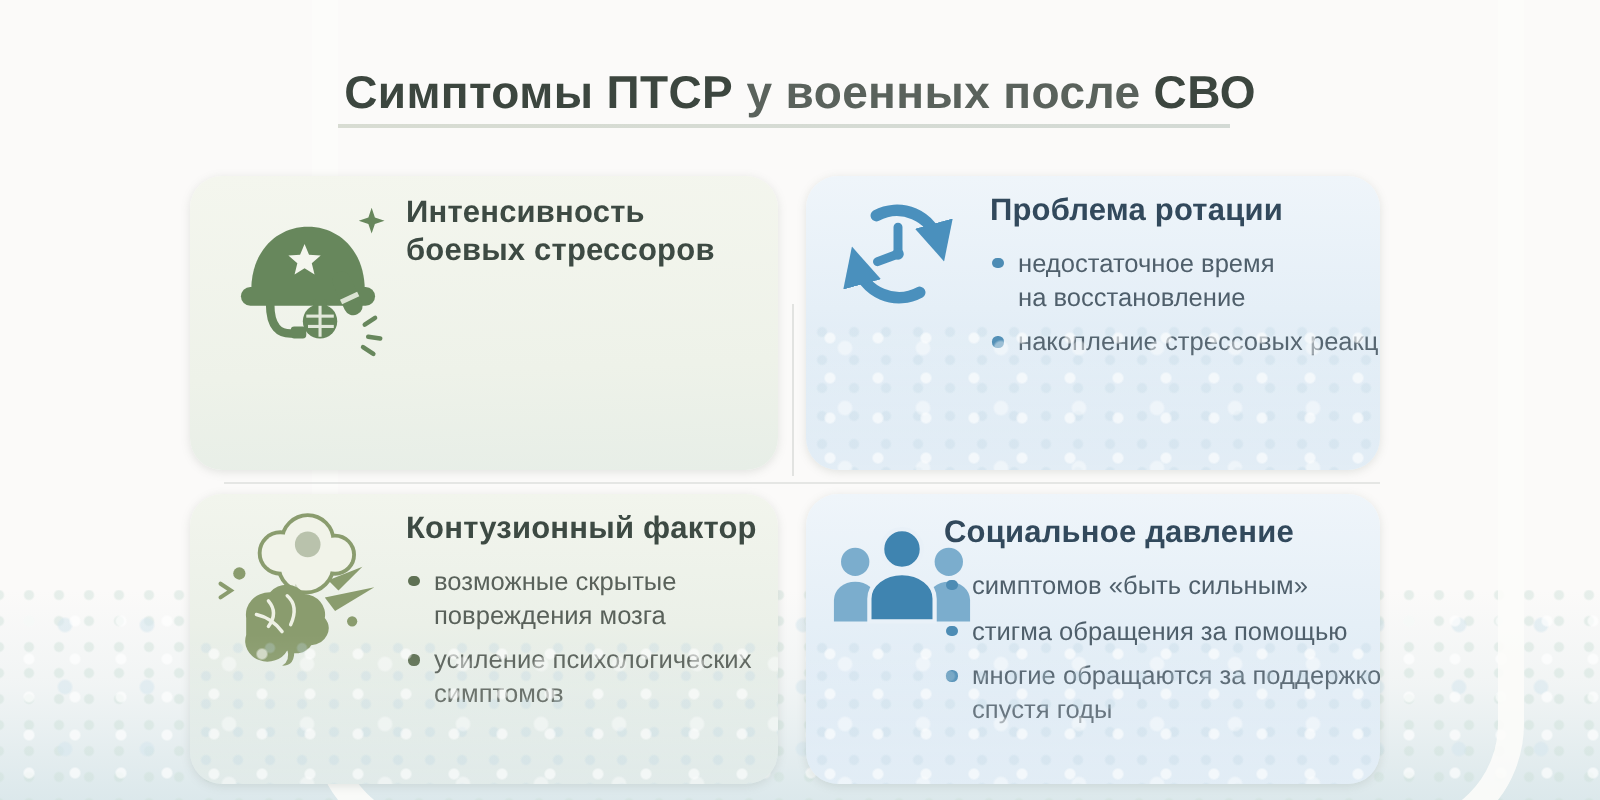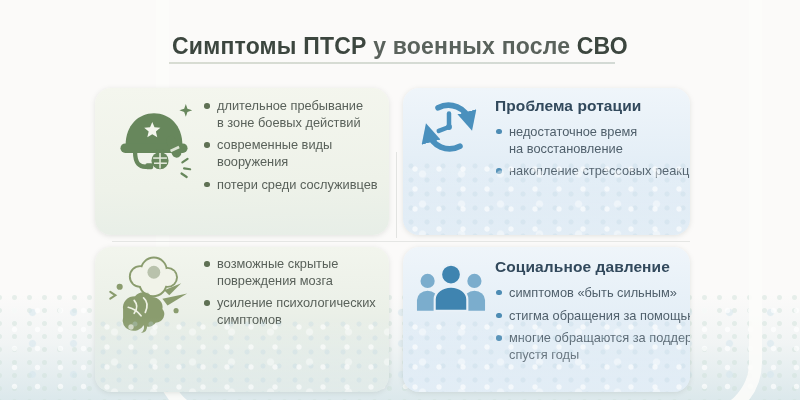--- a/index.html
+++ b/index.html
@@ -75,21 +75,21 @@
   .card.blue li{color:#4f5f6b;}
   .card.blue li::before{background:#4d8cb4;}
 
   #card-0{left:95px;top:88px;width:294px;height:147px;}
   #card-1{left:403px;top:88px;width:287px;height:147px;}
   #card-2{left:95px;top:247px;width:294px;height:145px;}
   #card-3{left:403px;top:247px;width:287px;height:145px;}
   #card-0 .content{margin-left:108px;padding-top:10px;width:178px;}
   #card-2 .content{margin-left:108px;padding-top:9px;width:178px;}
   #card-1 .content{margin-left:92px;padding-top:9px;width:190px;}
-  #card-3 .content{margin-left:92px;padding-top:11px;width:192px;}
+  #card-3 .content{margin-left:69px;padding-top:11px;width:192px;}
   #card-0 .icon{left:16px;top:9px;width:86px;height:86px;}
   #card-1 .icon{left:14px;top:7px;width:64px;height:64px;}
   #card-2 .icon{left:11px;top:5px;width:94px;height:90px;}
   #card-3 .icon{left:9px;top:12px;width:78px;height:58px;}
 </style>
 </head>
 <body>
 
 <div class="canvas">
 
@@ -122,27 +122,22 @@
         <rect x="-5.5" y="-16" width="11" height="27" rx="5.5" fill="#67875c"></rect>
         <rect x="-5.5" y="-1" width="11" height="3" fill="#f0f3e8" opacity=".85"></rect>
       </g>
       <g stroke="#67875c" stroke-width="2.6" stroke-linecap="round">
         <path d="M83 76 l6 -4"></path>
           <path d="M85 83 l7 1"></path>
           <path d="M82 89 l6 4"></path>
       </g>
     </svg>
     <div class="content">
-      <ul>
-        <li>длительное пребывание
-в зоне боевых действий</li>
-        <li>современные виды
-вооружения</li>
-        <li>потери среди сослуживцев</li>
-      </ul>
+      <h2>Интенсивность
+боевых стрессоров</h2>
     </div>
   </section>
 
   <section class="card blue textured" id="card-1">
     <svg class="icon" viewBox="0 0 100 100">
       <defs>
         <marker id="ah" viewBox="0 0 10 10" refX="5" refY="5" markerWidth="3.4" markerHeight="3.4" orient="auto-start-reverse">
           <path d="M0 0 L10 5 L0 10 z" fill="#4a90bd"></path>
         </marker>
       </defs>
@@ -191,20 +186,21 @@
         <circle cx="82" cy="66" r="3"></circle>
       </g>
       <g stroke="#eef1e4" stroke-width="2" fill="none" stroke-linecap="round">
         <path d="M33 54 q6 7 0 15"></path>
           <path d="M44 51 q7 6 2 17"></path>
           <path d="M26 62 q9 2 15 10"></path>
       </g>
       <path d="M5 44 l6 4 -6 4" stroke="#8a9c6e" stroke-width="2.4" fill="none" stroke-linecap="round"></path>
     </svg>
     <div class="content">
+      <h2>Контузионный фактор</h2>
       <ul>
         <li>возможные скрытые
 повреждения мозга</li>
         <li>усиление психологических
 симптомов</li>
       </ul>
     </div>
   </section>
 
   <section class="card blue textured" id="card-3">

